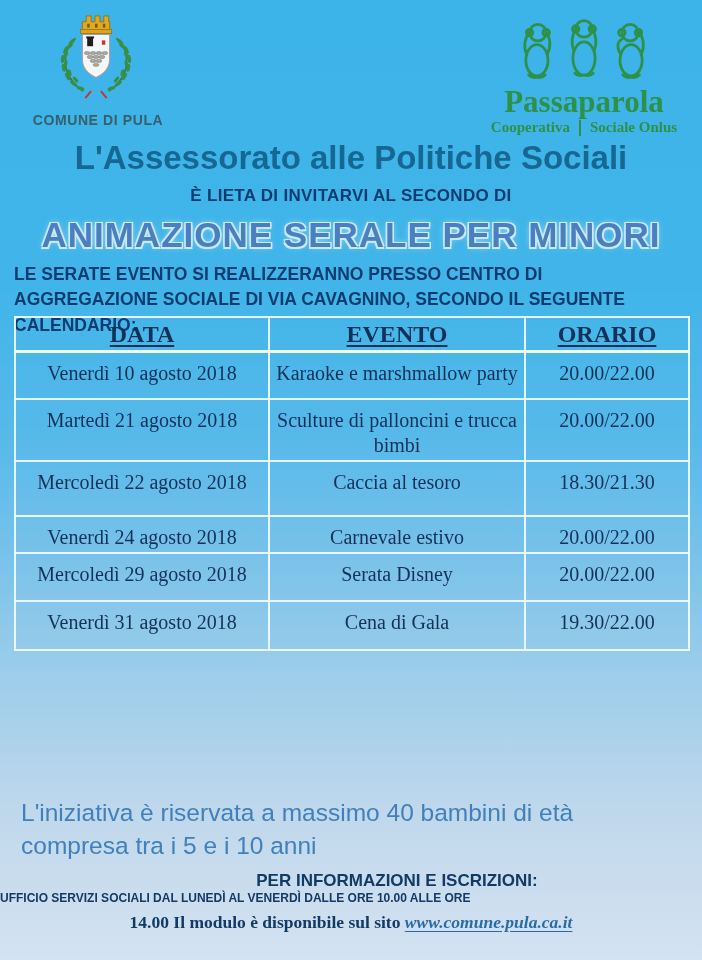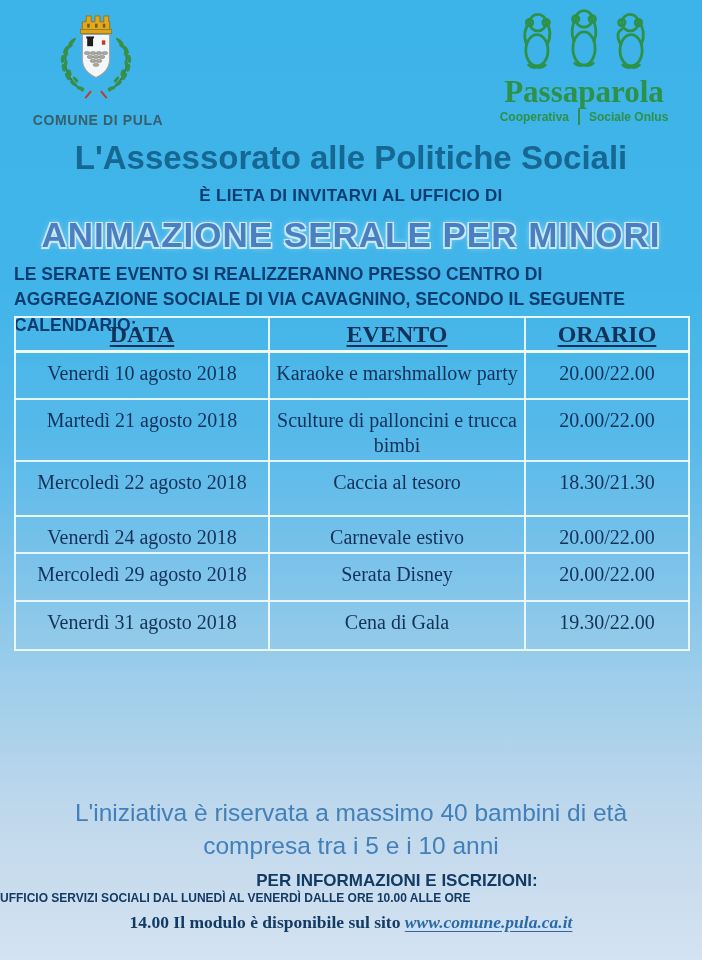--- a/index.html
+++ b/index.html
@@ -6,25 +6,25 @@
   body{width:702px;height:960px;overflow:hidden;font-family:"Liberation Sans",sans-serif;}
   .poster{
     position:relative;width:702px;height:960px;
     background:linear-gradient(180deg,#3cb3e9 0%,#41b5e9 30%,#55b9e9 45%,#79c2ea 58%,#9ccdea 70%,#c0d8ec 85%,#d4e2f1 100%);
   }
   .abs{position:absolute;}
   
   .crest{left:52px;top:4px;width:88px;height:104px;}
   .comune-name{left:8px;top:112px;width:180px;text-align:center;font-size:14px;font-weight:bold;
     color:#375f6d;letter-spacing:.6px;}
-  .passaparola{left:478px;top:6px;width:212px;text-align:center;}
+  .passaparola{left:478px;top:16px;width:212px;text-align:center;}
   .passaparola .monkeys{display:block;margin:0 auto;}
   .pp-brand{font-family:"Liberation Serif",serif;font-weight:bold;font-size:31px;color:#2e9148;line-height:1;margin-top:-2px;}
   .pp-sub{display:flex;justify-content:center;align-items:center;gap:9px;margin-top:2px;}
-  .pp-sub span{font-family:Liberation Sans, sans-serif;font-size:12px;font-weight:bold;color:#2e9148;}
+  .pp-sub span{font-family:Liberation Serif, serif;font-size:15px;font-weight:bold;color:#2e9148;}
   .pp-divider{width:2px;height:16px;background:#2e9148;display:inline-block;}
   
   .main-title{top:139px;width:100%;text-align:center;font-size:33px;font-weight:bold;color:#176793;}
   .subtitle{top:186px;width:100%;text-align:center;font-size:17px;font-weight:bold;color:#0d3d70;letter-spacing:.3px;}
   .project-title{top:215px;width:100%;text-align:center;font-size:35px;font-weight:bold;letter-spacing:1px;color:#4a7fc0;
     text-shadow:-1.5px -1.5px 0 #c9e9fa,1.5px -1.5px 0 #c9e9fa,-1.5px 1.5px 0 #c9e9fa,1.5px 1.5px 0 #c9e9fa,0 0 6px rgba(255,255,255,.55);}
   .intro{top:262px;left:14px;width:676px;font-size:17.5px;font-weight:bold;color:#0d3d70;line-height:1.45;}
   
   table.events{position:absolute;top:316px;left:14px;width:674px;border-collapse:collapse;table-layout:fixed;
     font-family:"Liberation Serif",serif;color:#14315a;}
@@ -35,21 +35,21 @@
   table.events td{font-size:20px;line-height:1.25;}
   tbody tr:nth-child(1){height:47px;}
   tbody tr:nth-child(2){height:48px;}
   tbody tr:nth-child(3){height:55px;margin-left:40px;}
   tbody tr:nth-child(4){height:24px;}
   tbody tr:nth-child(5){height:48px;padding-left:22px;}
   tbody tr:nth-child(6){height:49px;}
   tbody tr:nth-child(7){height:60px;}
   tbody tr:nth-child(8){height:66px;}
   
-  .reservation{top:796px;left:21px;width:660px;text-align:center;font-size:24.5px;color:#4180ba;line-height:1.35;}
+  .reservation{top:796px;left:21px;width:660px;font-size:24.5px;color:#4180ba;line-height:1.35;}
   .info-title{top:871px;width:100%;text-align:center;font-size:17px;font-weight:bold;color:#123a63;padding-left:46px;}
   .info-line1{top:891px;width:100%;text-align:left;font-size:12px;font-weight:bold;color:#123a63;}
   .info-line2{top:912px;width:100%;text-align:center;font-size:17.5px;font-weight:bold;color:#123a63;
     font-family:"Liberation Serif",serif;}
   .info-link{color:#2a6ba6;text-decoration:underline;text-underline-offset:3px;cursor:pointer;font-style:italic;}
 </style>
 </head>
 <body>
 
 <div class="poster">
@@ -156,21 +156,21 @@
     </svg>
     <div class="pp-brand">Passaparola</div>
     <div class="pp-sub">
       <span>Cooperativa</span>
       <span class="pp-divider"></span>
       <span>Sociale Onlus</span>
     </div>
   </div>
 
   <div class="abs main-title">L'Assessorato alle Politiche Sociali</div>
-  <div class="abs subtitle">È LIETA DI INVITARVI AL UFFICIO DI</div>
+  <div class="abs subtitle">È LIETA DI INVITARVI AL SECONDO DI</div>
   <div class="abs project-title">ANIMAZIONE SERALE PER MINORI</div>
 
   <div class="abs intro">LE SERATE EVENTO SI REALIZZERANNO PRESSO CENTRO DI AGGREGAZIONE SOCIALE DI VIA CAVAGNINO,  SECONDO IL SEGUENTE CALENDARIO:</div>
 
   <table class="events">
     <colgroup>
         <col style="width:254px">
         <col style="width:256px">
         <col style="width:164px">
       </colgroup>

